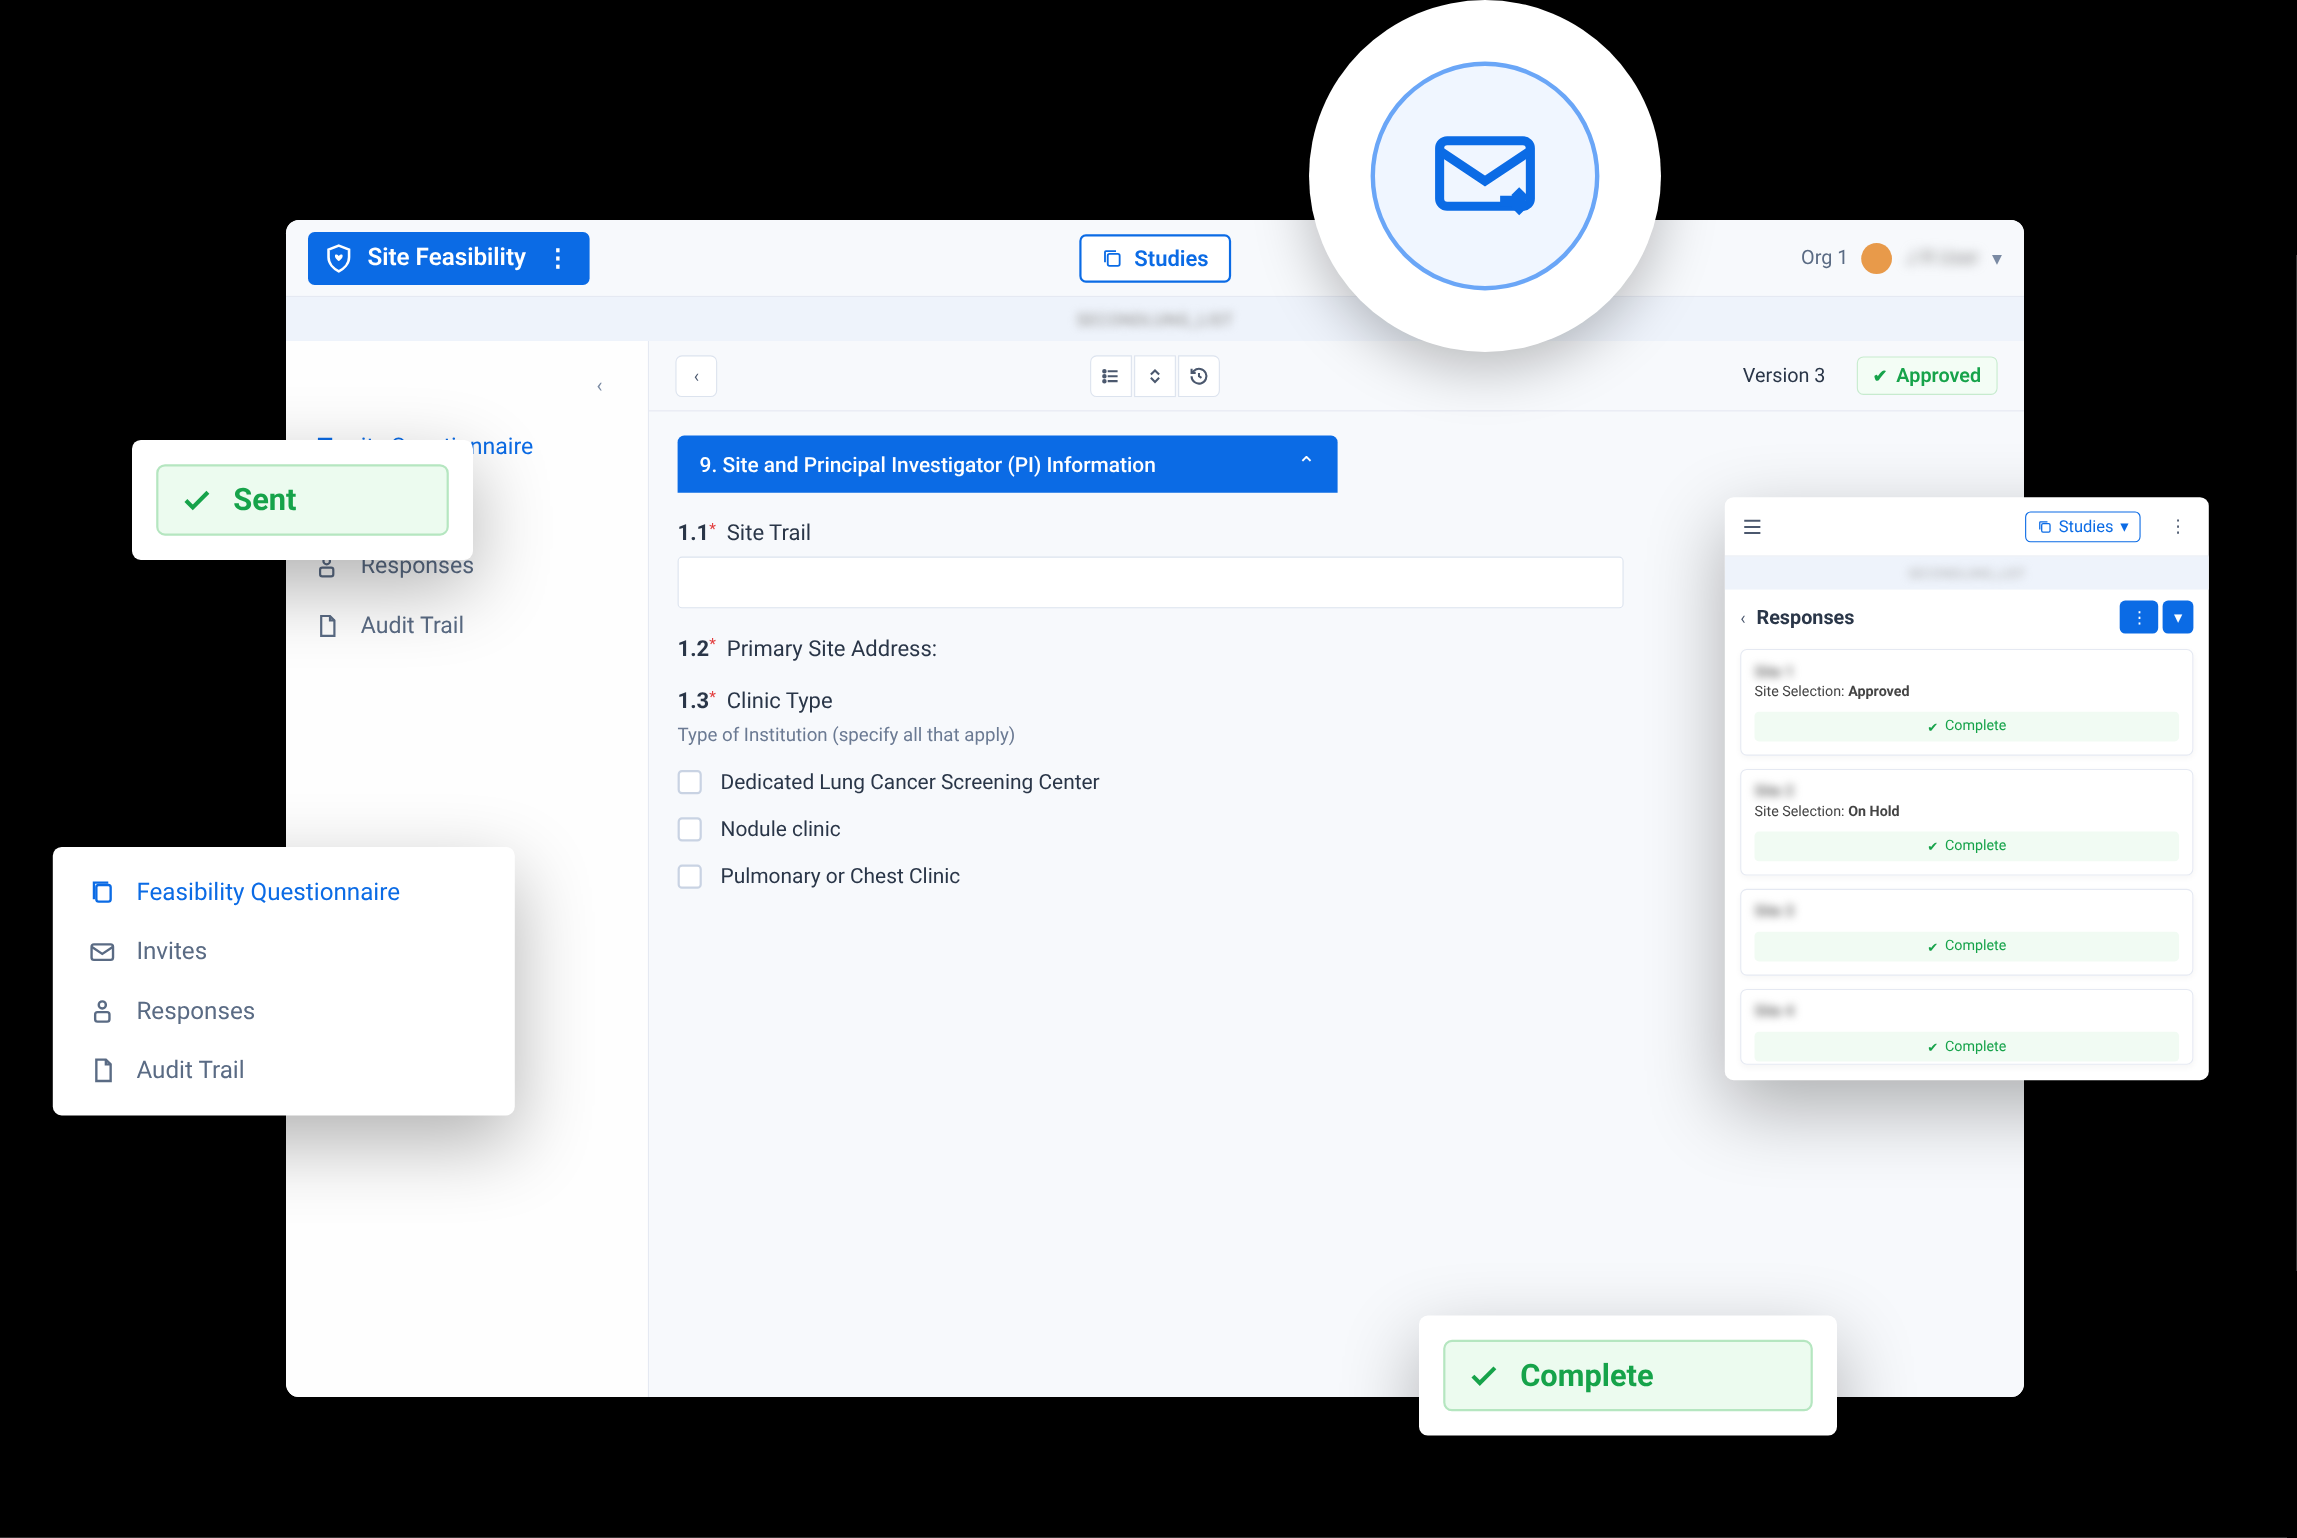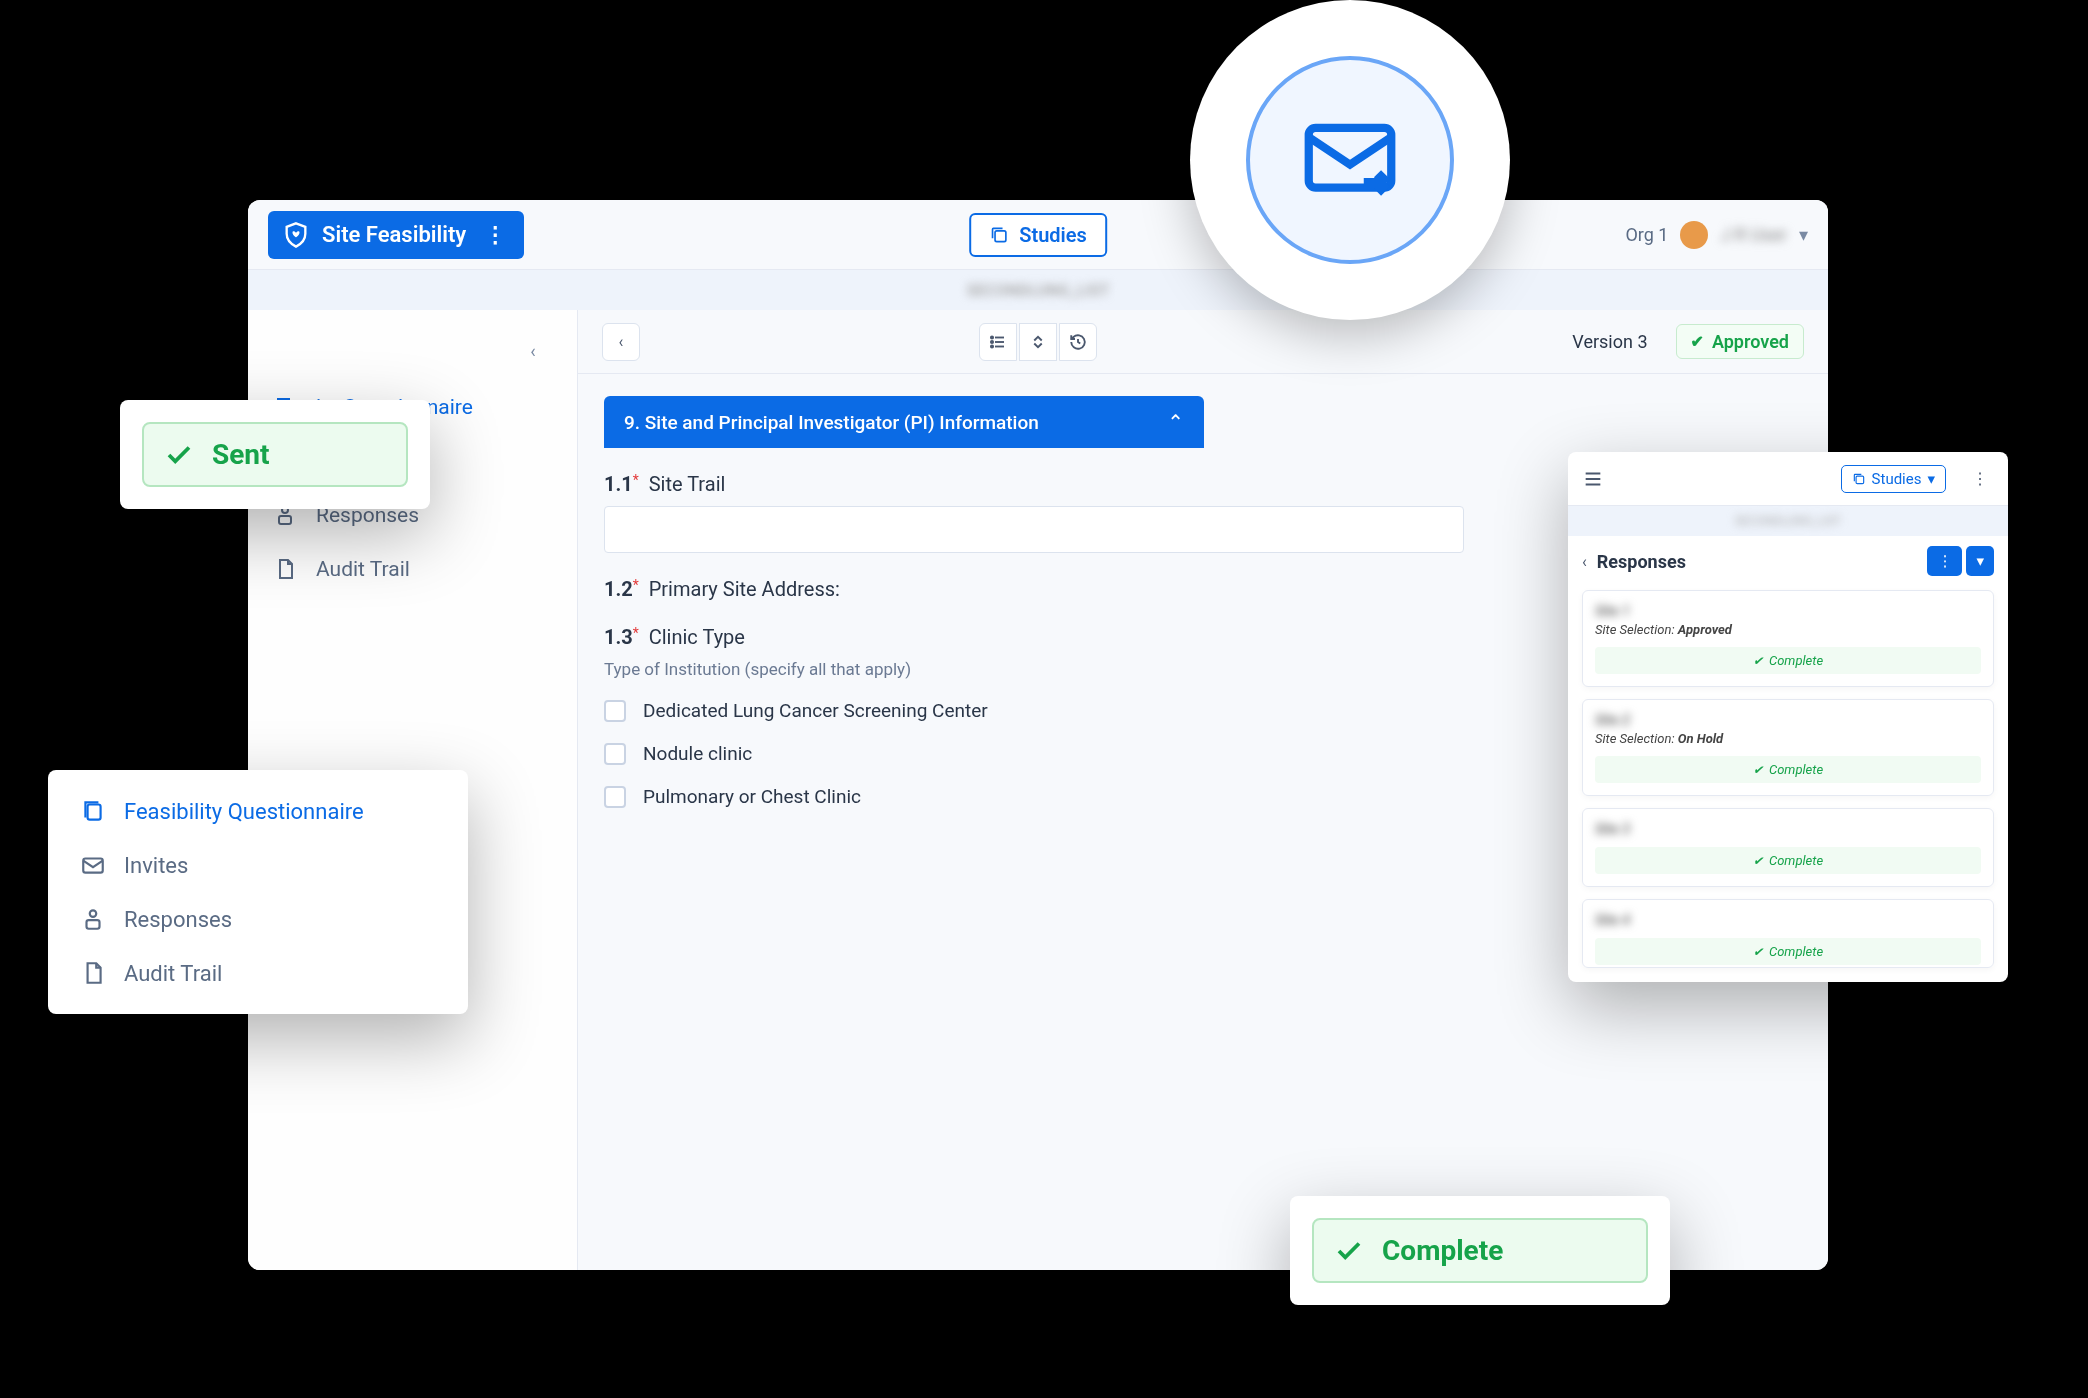--- a/index.html
+++ b/index.html
@@ -8,21 +8,21 @@
     background: #000;
     width: 2088px;
     height: 1398px;
     position: relative;
     overflow: hidden;
   }
 
   
   .app-window {
     position: absolute;
-    left: 248px;
+    left: 260px;
     top: 200px;
     width: 1580px;
     height: 1070px;
     background: #fff;
     border-radius: 12px;
     box-shadow: 0 30px 80px rgba(0,0,0,0.35);
     overflow: hidden;
   }
 
   .topbar {
@@ -256,21 +256,21 @@
   }
   .mini-kebab { margin-left:10px; color:#4b586e; padding:0 6px;}
   .mini-band { height:30px; background:#eef3fb; display:flex;align-items:center;justify-content:center;}
   .mini-head {
     display:flex; align-items:center; padding:10px 14px; gap:10px;
   }
   .mini-title { font-weight:700; color:#2a3648; font-size:18px;}
   .mini-actions { margin-left:auto; display:flex; gap:4px;}
   .mini-blue-btn { background:#0b6be5; color:#fff; border-radius:5px;
     padding:6px 10px; display:flex; align-items:center; gap:6px; font-size:15px;}
-  .resp-list { padding: 4px 14px 14px; font-style: italic;}
+  .resp-list { padding: 4px 14px 14px;}
   .resp-card {
     border:1px solid #e5e9f2; border-radius:6px;
     padding:12px; margin-bottom:12px;
     box-shadow: 0 2px 6px rgba(0,0,0,0.04);
   }
   .resp-name { font-weight:600; color:#666; font-size:14px;}
   .resp-sub { font-size:13px; color:#444; margin-top:3px;}
   .resp-sub b{ font-weight:700;}
   .resp-complete {
     margin-top:10px;

